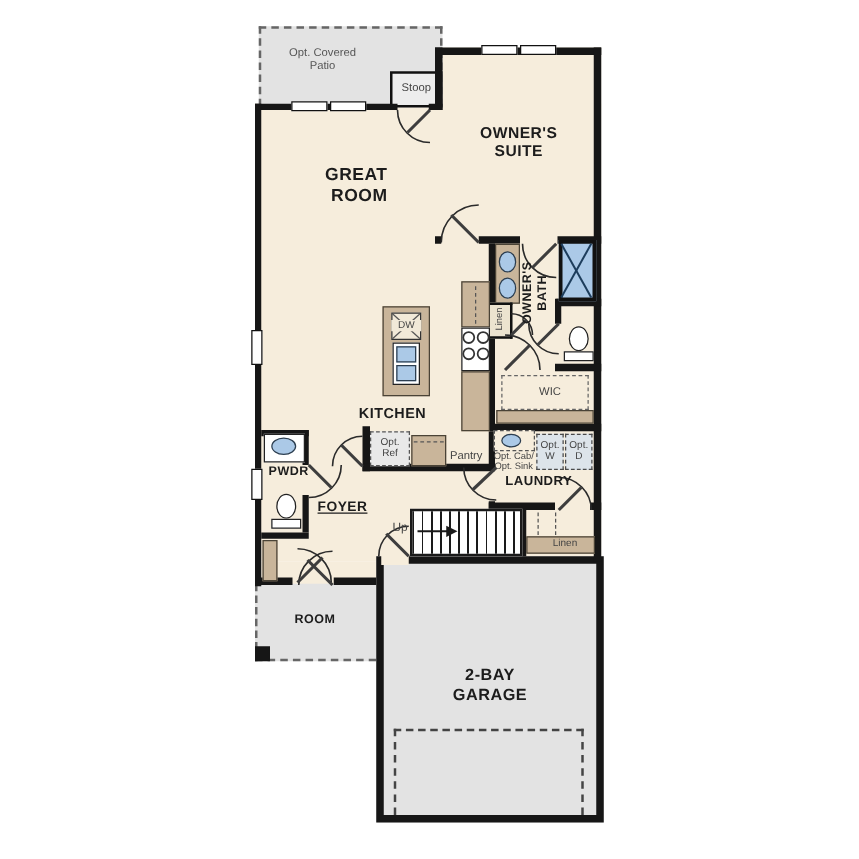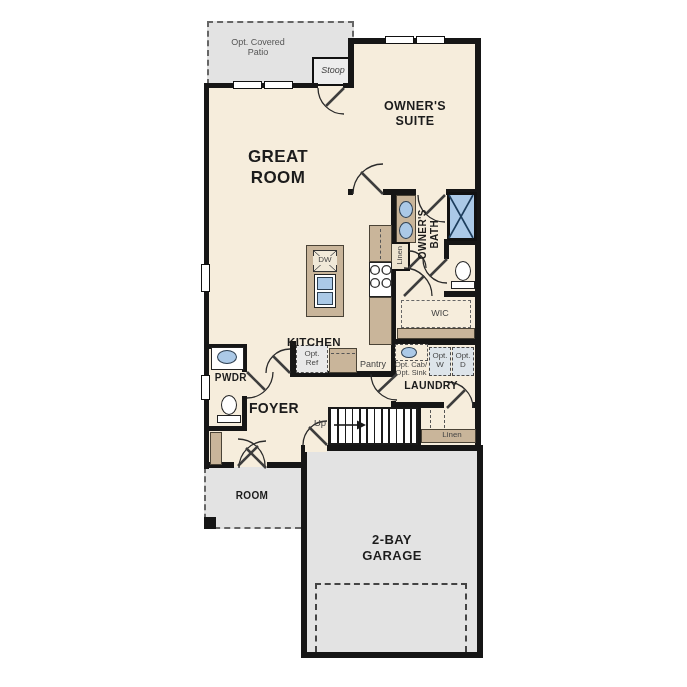--- a/index.html
+++ b/index.html
@@ -164,34 +164,34 @@
       <circle cx="375" cy="272" r="4.4"></circle>
         <circle cx="386.5" cy="272" r="4.4"></circle>
     </g>
     <g>
       <path d="M334 414 L358 414" stroke="#1a1a1a" stroke-width="1.6" fill="none"></path>
       <path d="M357 409.5 L366 414 L357 418.5 Z" fill="#1a1a1a" stroke="none"></path>
     </g>
   </svg>
 
   <div class="abs feat-label" style="left:222px;top:26px;width:72px;font-size:9px;color:#555;">Opt. Covered Patio</div>
-  <div class="abs feat-label" style="left:314px;top:54px;width:38px;font-size:9px;font-style:italic;">Stoop</div>
+  <div class="abs feat-label" style="left:314px;top:54px;width:38px;font-size:9px;">Stoop</div>
   <div class="abs room-label" style="left:372px;top:88px;width:86px;font-size:12.5px;">OWNER'S SUITE</div>
-  <div class="abs room-label" style="left:246px;top:136px;width:64px;font-size:17px;">GREAT ROOM</div>
-  <div class="abs room-label" style="left:280px;top:324px;width:68px;font-size:11.5px;">KITCHEN</div>
+  <div class="abs room-label" style="left:246px;top:120px;width:64px;font-size:14px;text-align:right;">GREAT ROOM</div>
+  <div class="abs room-label" style="left:280px;top:313px;width:68px;font-size:11.5px;">KITCHEN</div>
   <div class="abs room-label rot" style="left:398px;top:211px;width:62px;font-size:10px;">OWNER'S BATH</div>
   <div class="abs feat-label" style="left:424px;top:297px;width:32px;font-size:9px;">WIC</div>
   <div class="abs feat-label rot" style="left:386px;top:240px;width:28px;font-size:7.5px;">Linen</div>
   <div class="abs feat-label" style="left:313px;top:245px;width:24px;font-size:8px;background:#f1e9d8;">DW</div>
   <div class="abs feat-label" style="left:298px;top:339px;width:28px;font-size:8px;">Opt. Ref</div>
   <div class="abs feat-label" style="left:354px;top:348px;width:38px;font-size:9px;">Pantry</div>
   <div class="abs feat-label" style="left:388px;top:350px;width:46px;font-size:7.5px;">Opt. Cab/ Opt. Sink</div>
   <div class="abs feat-label" style="left:429px;top:341px;width:22px;font-size:8px;">Opt. W</div>
   <div class="abs feat-label" style="left:452px;top:341px;width:22px;font-size:8px;">Opt. D</div>
   <div class="abs room-label" style="left:209px;top:361px;width:38px;font-size:10px;text-align:right;">PWDR</div>
-  <div class="abs room-label" style="left:248px;top:389px;width:52px;font-size:14px;">FOYER</div>
+  <div class="abs room-label" style="left:248px;top:389px;width:52px;font-size:11px;text-decoration:underline;">FOYER</div>
   <div class="abs room-label" style="left:396px;top:368px;width:70px;font-size:10.5px;">LAUNDRY</div>
   <div class="abs feat-label" style="left:310px;top:407px;width:20px;font-size:9.5px;">Up</div>
   <div class="abs feat-label" style="left:432px;top:420px;width:40px;font-size:8px;">Linen</div>
   <div class="abs room-label" style="left:226px;top:479px;width:52px;font-size:10px;">ROOM</div>
   <div class="abs room-label" style="left:347px;top:521px;width:90px;font-size:13px;">2-BAY GARAGE</div>
 
 </div>
 
 </body></html>

